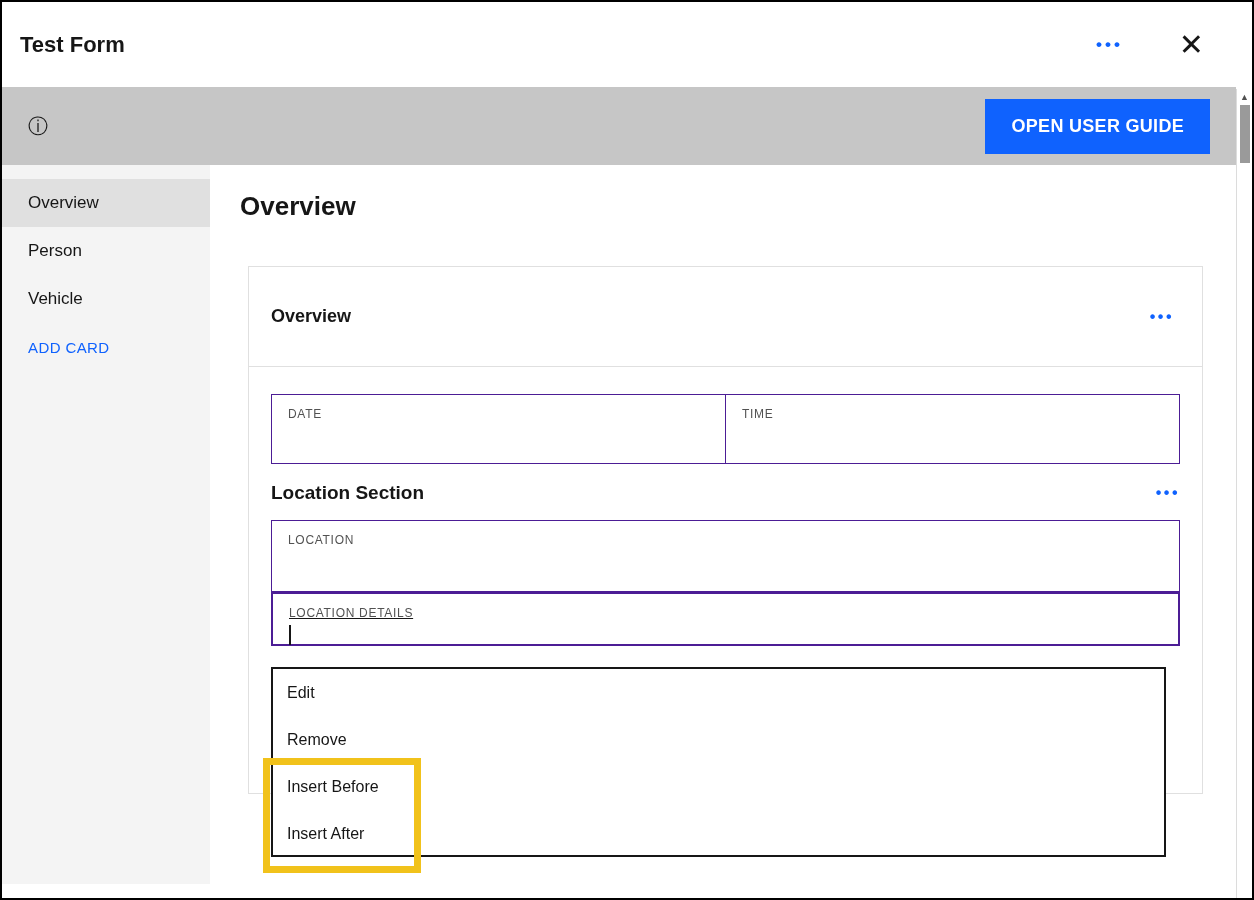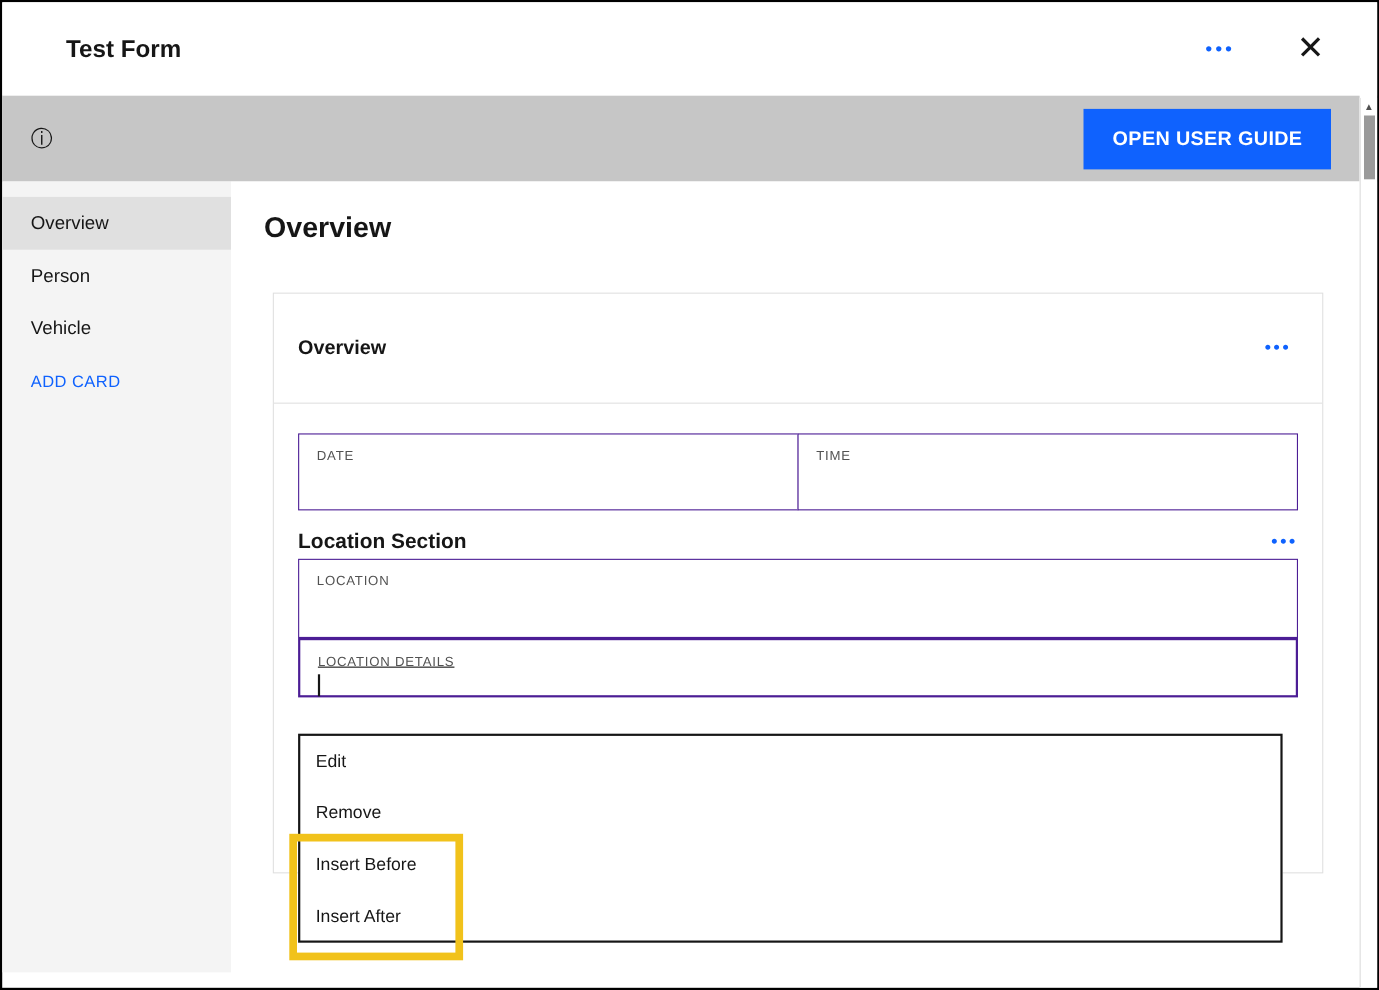--- a/index.html
+++ b/index.html
@@ -2,21 +2,21 @@
 <html><head>
 <meta charset="utf-8">
 <style>
   * { margin:0; padding:0; box-sizing:border-box; }
   html, body { width:1254px; height:900px; }
   body { font-family:"Liberation Sans", sans-serif; color:#161616; background:#fff; }
 
   .window { width:1254px; height:900px; border:2px solid #000; background:#fff; position:relative; overflow:hidden; }
 
   
-  .app-header { height:85px; display:flex; align-items:center; padding:0 48px 0 58px; background:#fff; }
+  .app-header { height:85px; display:flex; align-items:center; padding:0 48px 0 18px; background:#fff; }
   .app-title { font-size:22px; font-weight:700; }
   .header-actions { margin-left:auto; display:flex; align-items:center; gap:56px; }
   .overflow-icon { color:#0f62fe; font-size:17px; font-weight:700; letter-spacing:3px; cursor:pointer; line-height:1; }
   .close-icon { font-size:30px; font-weight:400; color:#161616; cursor:pointer; line-height:1; }
 
   
   .banner { height:78px; background:#c6c6c6; display:flex; align-items:center; padding:0 26px; width:calc(100% - 16px); }
   .info-icon { font-size:20px; margin-right:14px; color:#161616; }
   .banner-text { font-size:16px; }
   .banner-bold { font-weight:700; }
@@ -42,21 +42,21 @@
   .card-title { font-size:18px; font-weight:600; }
   .card-overflow { margin-left:auto; color:#0f62fe; font-size:16px; font-weight:700; letter-spacing:2.5px; cursor:pointer; line-height:1; }
   .card-body { padding:27px 22px 0; }
 
   .fields-row { display:flex; }
   .field { border:1px solid #4c1d95; background:#fff; padding:12px 16px 0; cursor:text; }
   .field-label { font-size:12px; letter-spacing:0.7px; color:#525252; display:block; }
   .half { flex:1; height:70px; }
   .half + .half { margin-left:-1px; }
 
-  .section-heading { display:flex; align-items:center; gap:26px; margin:18px 0 4px; }
+  .section-heading { display:flex; align-items:center; gap:26px; margin:18px 0 16px; }
   .section-title { font-size:19px; font-weight:700; }
 
   .field.full { height:72px; }
   .field.focused { border-width:2px; height:54px;text-decoration:underline; }
   .caret { width:2px; height:20px; background:#161616; margin-top:5px; }
 
   
   .menu { position:absolute; left:22px; right:36px; top:400px; height:190px; border:2px solid #161616; background:#fff; z-index:5; }
   .menu-item { height:47px; display:flex; align-items:center; padding-left:14px; font-size:16px; cursor:pointer; }
   .highlight-box { position:absolute; left:-10px; top:89px; width:158px; height:115px;

